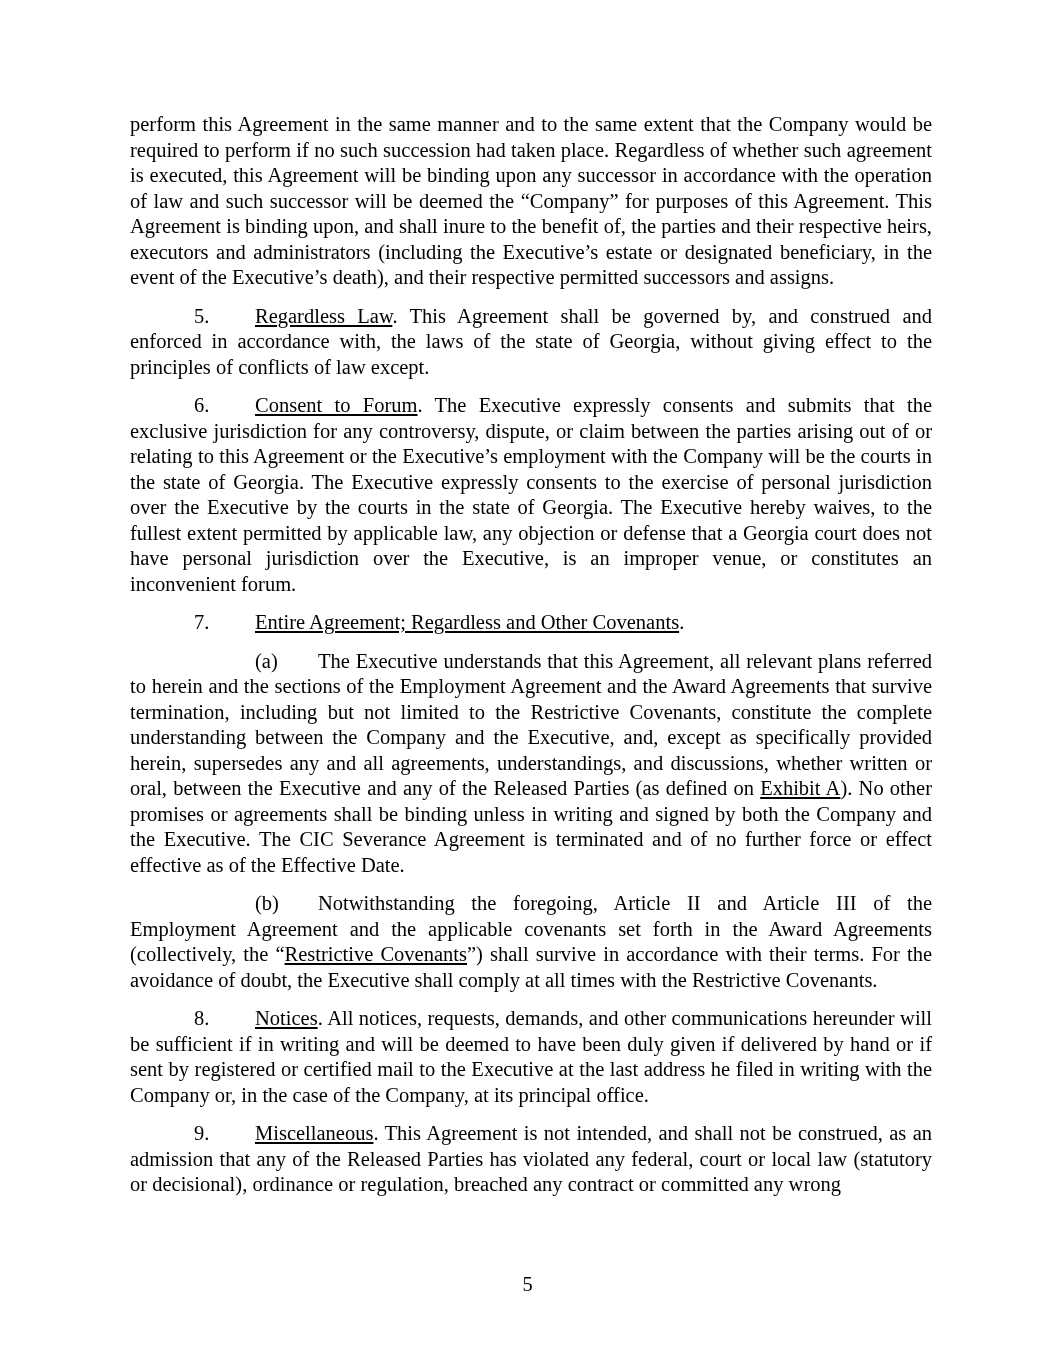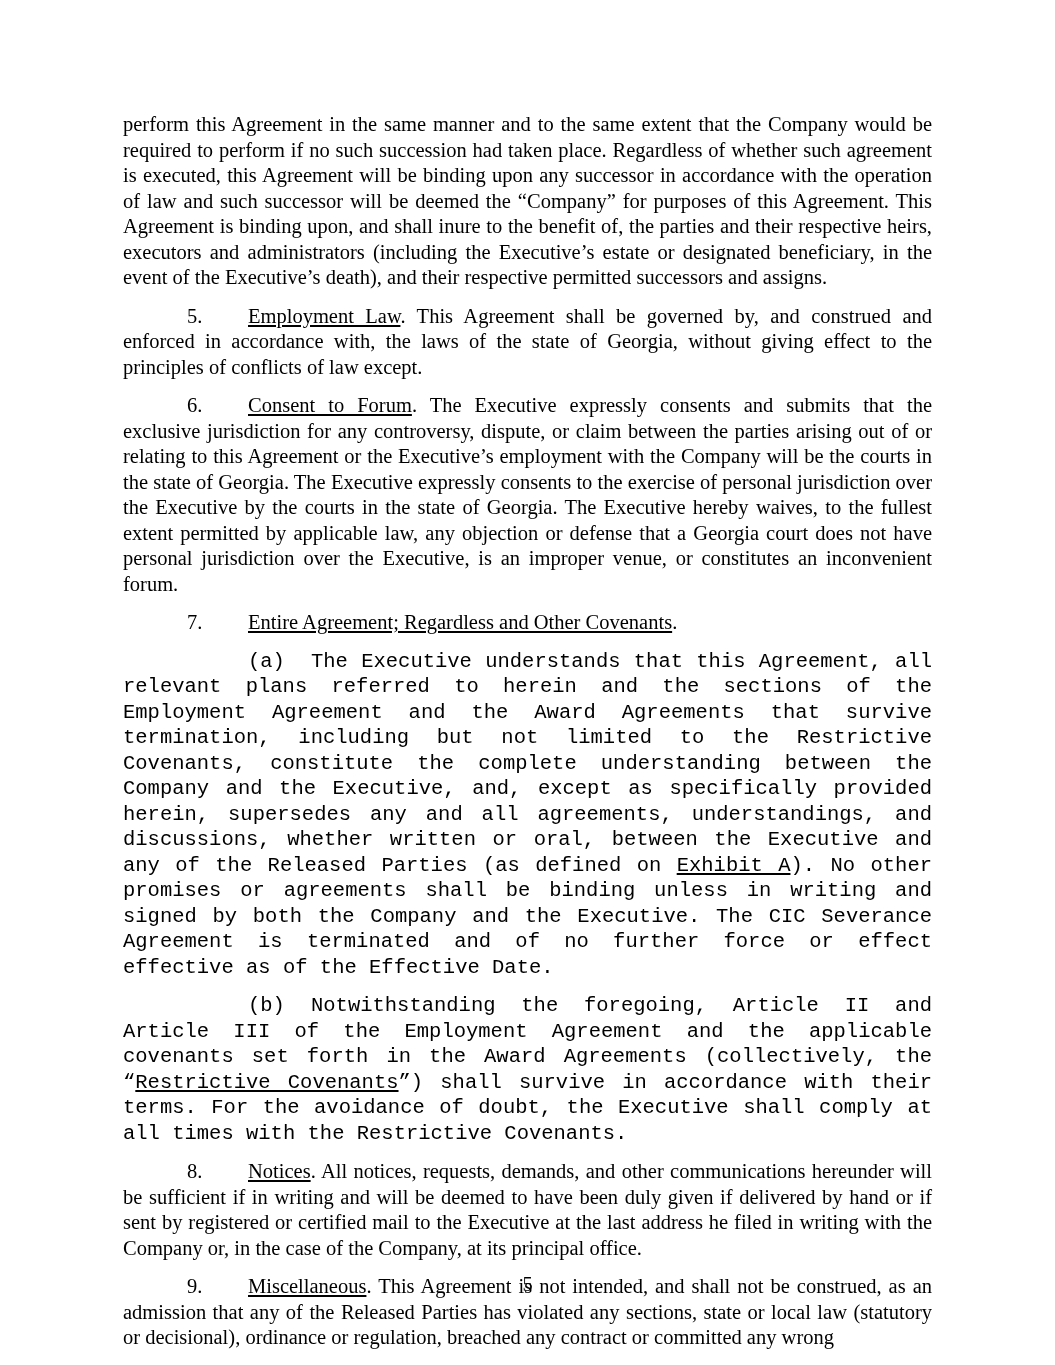--- a/index.html
+++ b/index.html
@@ -18,27 +18,27 @@
     color: #000000;
     overflow: hidden;
   }
   .content {
     position: absolute;
     left: 123px;
     top: 112px;
     width: 809px;
   }
   .para {
-    margin: 0 0 13px 0;
+    margin: 0 0 13px 7px;
     text-align: justify;
   }
   .para:last-child { margin-bottom: 0; }
   
   .sec { text-indent: 64px; }
-  .sub { text-indent: 125px; font-family: Liberation Mono, monospace; }
+  .sub { text-indent: 125px; }
   .tabnum {
     display: inline-block;
     width: 61px;
     text-indent: 0;
   }
   .tablabel {
     display: inline-block;
     width: 63px;
     text-indent: 0;
   }
@@ -52,30 +52,30 @@
   }
 </style>
 </head>
 <body>
 
 <div class="page">
   <div class="content">
 
     <p class="para"><span>perform this Agreement in the same manner and to the same extent that the Company would be required to perform if no such succession had taken place.  Regardless of whether such agreement is executed, this Agreement will be binding upon any successor in accordance with the operation of law and such successor will be deemed the “Company” for purposes of this Agreement.  This Agreement is binding upon, and shall inure to the benefit of, the parties and their respective heirs, executors and administrators (including the Executive’s estate or designated beneficiary, in the event of the Executive’s death), and their respective permitted successors and assigns.</span></p>
 
-    <p class="para sec"><span class="tabnum">5.</span><span class="u">Employment Law</span><span>.  This Agreement shall be governed by, and construed and enforced in accordance with, the laws of the state of Georgia, without giving effect to the principles of conflicts of law except.</span></p>
+    <p class="para sec"><span class="tabnum">5.</span><span class="u">Regardless Law</span><span>.  This Agreement shall be governed by, and construed and enforced in accordance with, the laws of the state of Georgia, without giving effect to the principles of conflicts of law except.</span></p>
 
     <p class="para sec"><span class="tabnum">6.</span><span class="u">Consent to Forum</span><span>.  The Executive expressly consents and submits that the exclusive jurisdiction for any controversy, dispute, or claim between the parties arising out of or relating to this Agreement or the Executive’s employment with the Company will be the courts in the state of Georgia.  The Executive expressly consents to the exercise of personal jurisdiction over the Executive by the courts in the state of Georgia.  The Executive hereby waives, to the fullest extent permitted by applicable law, any objection or defense that a Georgia court does not have personal jurisdiction over the Executive, is an improper venue, or constitutes an inconvenient forum.</span></p>
 
     <p class="para sec"><span class="tabnum">7.</span><span class="u">Entire Agreement; Regardless and Other Covenants</span><span>.</span></p>
 
     <p class="para sub"><span class="tablabel">(a)</span><span>The Executive understands that this Agreement, all relevant plans referred to herein and the sections of the Employment Agreement and the Award Agreements that survive termination, including but not limited to the Restrictive Covenants, constitute the complete understanding between the Company and the Executive, and, except as specifically provided herein, supersedes any and all agreements, understandings, and discussions, whether written or oral, between the Executive and any of the Released Parties (as defined on </span><span class="u">Exhibit A</span><span>).  No other promises or agreements shall be binding unless in writing and signed by both the Company and the Executive.  The CIC Severance Agreement is terminated and of no further force or effect effective as of the Effective Date.</span></p>
 
     <p class="para sub"><span class="tablabel">(b)</span><span>Notwithstanding the foregoing, Article II and Article III of the Employment Agreement and the applicable covenants set forth in the Award Agreements (collectively, the “</span><span class="u">Restrictive Covenants</span><span>”) shall survive in accordance with their terms.  For the avoidance of doubt, the Executive shall comply at all times with the Restrictive Covenants.</span></p>
 
     <p class="para sec"><span class="tabnum">8.</span><span class="u">Notices</span><span>.  All notices, requests, demands, and other communications hereunder will be sufficient if in writing and will be deemed to have been duly given if delivered by hand or if sent by registered or certified mail to the Executive at the last address he filed in writing with the Company or, in the case of the Company, at its principal office.</span></p>
 
-    <p class="para sec"><span class="tabnum">9.</span><span class="u">Miscellaneous</span><span>.  This Agreement is not intended, and shall not be construed, as an admission that any of the Released Parties has violated any sections, state or local law (statutory or decisional), ordinance or regulation, breached any contract or committed any wrong</span></p>
+    <p class="para sec"><span class="tabnum">9.</span><span class="u">Miscellaneous</span><span>.  This Agreement is not intended, and shall not be construed, as an admission that any of the Released Parties has violated any federal, court or local law (statutory or decisional), ordinance or regulation, breached any contract or committed any wrong</span></p>
 
   </div>
 
   <div class="footer"><span>5</span></div>
 </div>
 
 </body></html>

